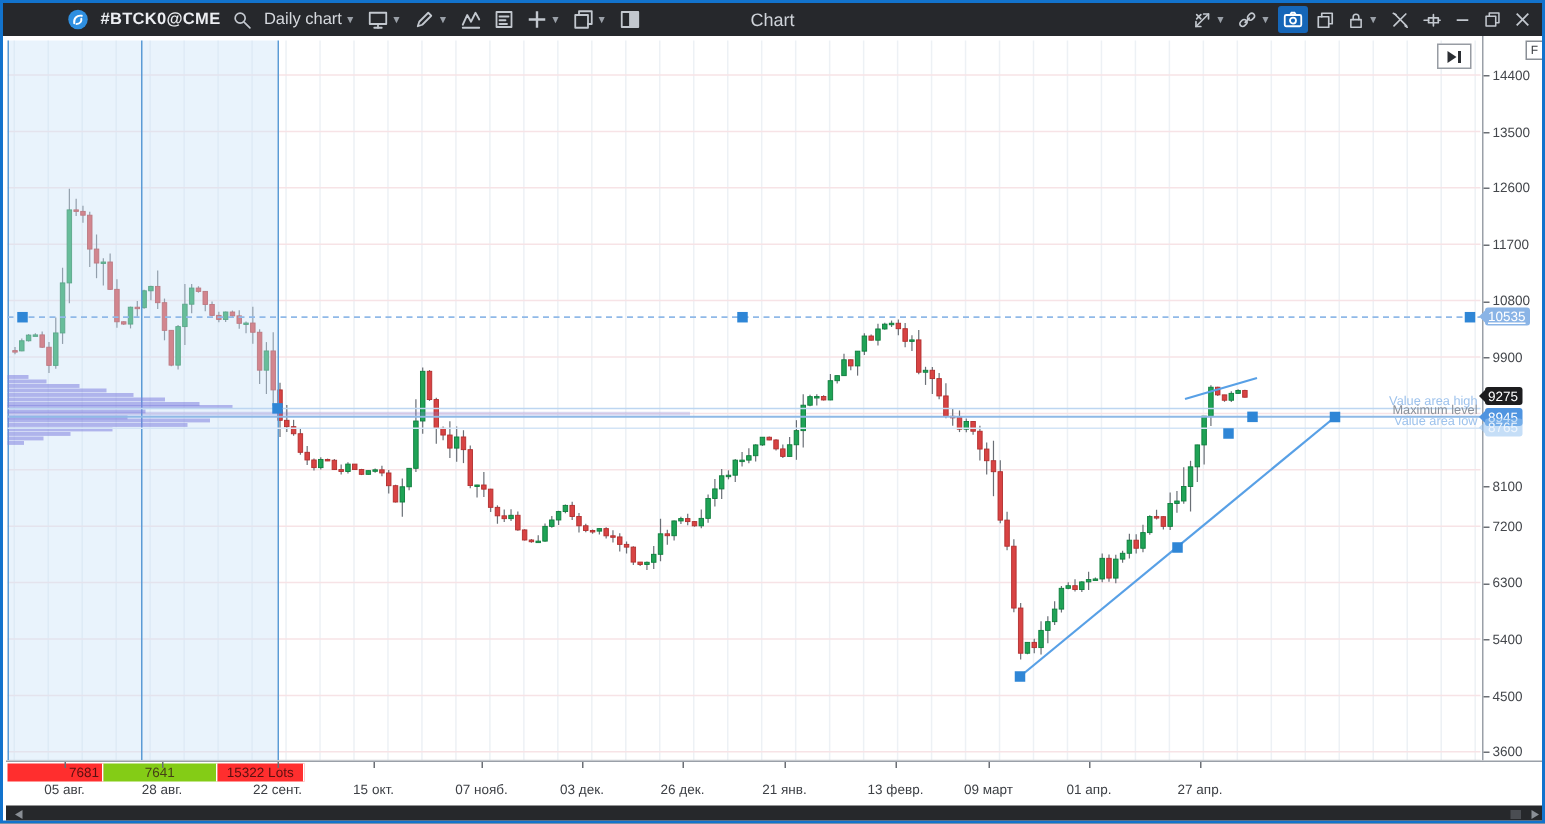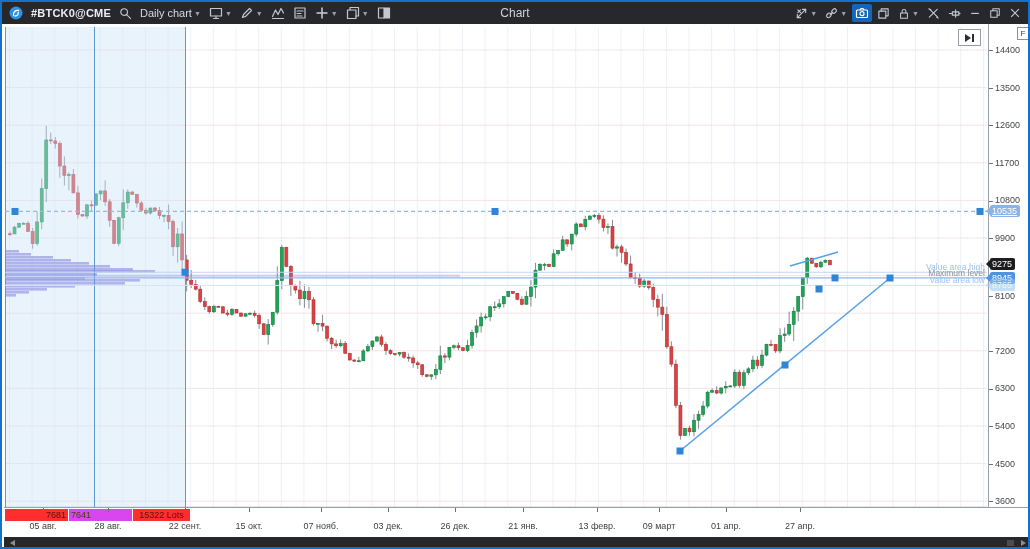--- a/index.html
+++ b/index.html
@@ -1,18 +1,18 @@
 <!DOCTYPE html>
 <html><head>
 <meta charset="utf-8">
 <style>
   html,body{margin:0;padding:0;background:#555;font-family:"Liberation Sans",sans-serif;}
   .win{position:relative;width:1030px;height:549px;background:#fff;border:2px solid #1273cd;box-sizing:border-box;overflow:hidden;}
   .titlebar{position:absolute;left:0;top:0;width:100%;height:22px;background:#26282c;display:flex;align-items:center;}
-  .tb-left,.tb-right{display:flex;align-items:center;height:100%;}
+  .tb-left,.tb-right{display:flex;align-items:center;height:100%;margin-left:36px;}
   .tb-left{padding-left:4px;gap:2px;}
   .tb-right{margin-left:auto;padding-right:4px;gap:2px;}
   .tb-title{position:absolute;left:0;right:0;text-align:center;color:#cfd3d9;font-size:12px;pointer-events:none;}
   .tbtn{display:flex;align-items:center;gap:2px;padding:2px 3px;border-radius:2px;color:#c6cad1;font-size:11px;white-space:nowrap;}
   .tbtn.active{background:#1566b8;}
   .tbtn svg{display:block;}
   .caret{font-size:7px;color:#9aa0a8;line-height:1;}
   .sym{color:#eceef2;font-weight:bold;font-size:11px;letter-spacing:.2px;}
   .tf{color:#d6d9de;font-size:11px;}
   #plot{position:absolute;left:2px;top:22px;}
@@ -726,41 +726,41 @@
 
   <div id="priceAxis">
     <div id="fbox">F</div>
   <div class="ptick" style="top: 21px;"><span class="dash"></span>14400</div>
       <div class="ptick" style="top: 58.6px;"><span class="dash"></span>13500</div>
       <div class="ptick" style="top: 96.2px;"><span class="dash"></span>12600</div>
       <div class="ptick" style="top: 133.8px; text-align: right;"><span class="dash"></span>11700</div>
       <div class="ptick" style="top: 171.4px;"><span class="dash"></span>10800</div>
       <div class="ptick" style="top: 209px;"><span class="dash"></span>9900</div>
       <div class="ptick" style="top: 246.6px;"><span class="dash"></span>9000</div>
-      <div class="ptick" style="top: 267px;"><span class="dash"></span>8100</div>
+      <div class="ptick" style="top: 295px;"><span class="dash"></span>8100</div>
       <div class="ptick" style="top: 321.8px;"><span class="dash"></span>7200</div>
       <div class="ptick" style="top: 359.4px;"><span class="dash"></span>6300</div>
       <div class="ptick" style="top: 397px;"><span class="dash"></span>5400</div>
       <div class="ptick" style="top: 434.6px;"><span class="dash"></span>4500</div>
       <div class="ptick" style="top: 472.2px;"><span class="dash"></span>3600</div>
       <div class="ptag" style="top: 181.471px; background: rgb(138, 180, 230); border-right-color: rgb(138, 180, 230); color: rgb(255, 255, 255); text-decoration: underline;">10535</div>
       <div class="ptag" style="top: 234.111px; background: rgb(29, 29, 31); border-right-color: rgb(29, 29, 31); color: rgb(255, 255, 255);">9275</div>
       <div class="ptag" style="top: 247.898px; background: rgb(79, 148, 224); border-right-color: rgb(79, 148, 224); color: rgb(255, 255, 255);">8945</div>
       <div class="ptag" style="top: 255.418px; background: rgba(150, 195, 240, 0.55); border-right-color: rgba(150, 195, 240, 0.55); color: rgb(238, 245, 253);">8765</div>
     </div>
 
   <div id="gotoEnd">
     <span class="tri"></span>
     <span class="bar"></span>
   </div>
 
   <div id="timeAxis">
     <div id="statsbar">
         <div class="seg" style="width: 64px; background: rgb(255, 46, 46); color: rgb(90, 16, 16); text-align: right;">7681</div>
-        <div class="seg" style="width: 64px; background: #d946ef; color: rgb(69, 64, 22); text-align: left;">7641</div>
+        <div class="seg" style="width: 76px; background: #84cc16; color: rgb(69, 64, 22); text-align: center;">7641</div>
         <div class="seg" style="width: 58px; background: rgb(255, 46, 46); color: rgb(90, 16, 16); text-align: center;">15322 Lots</div>
       </div>
   <div class="ttick" style="left: 39px;"></div>
       <div class="tlabel" style="left: 39px;">05 авг.</div>
       <div class="ttick" style="left: 104px;"></div>
       <div class="tlabel" style="left: 104px;">28 авг.</div>
       <div class="ttick" style="left: 181px;"></div>
       <div class="tlabel" style="left: 181px;">22 сент.</div>
       <div class="ttick" style="left: 245px;"></div>
       <div class="tlabel" style="left: 245px;">15 окт.</div>

